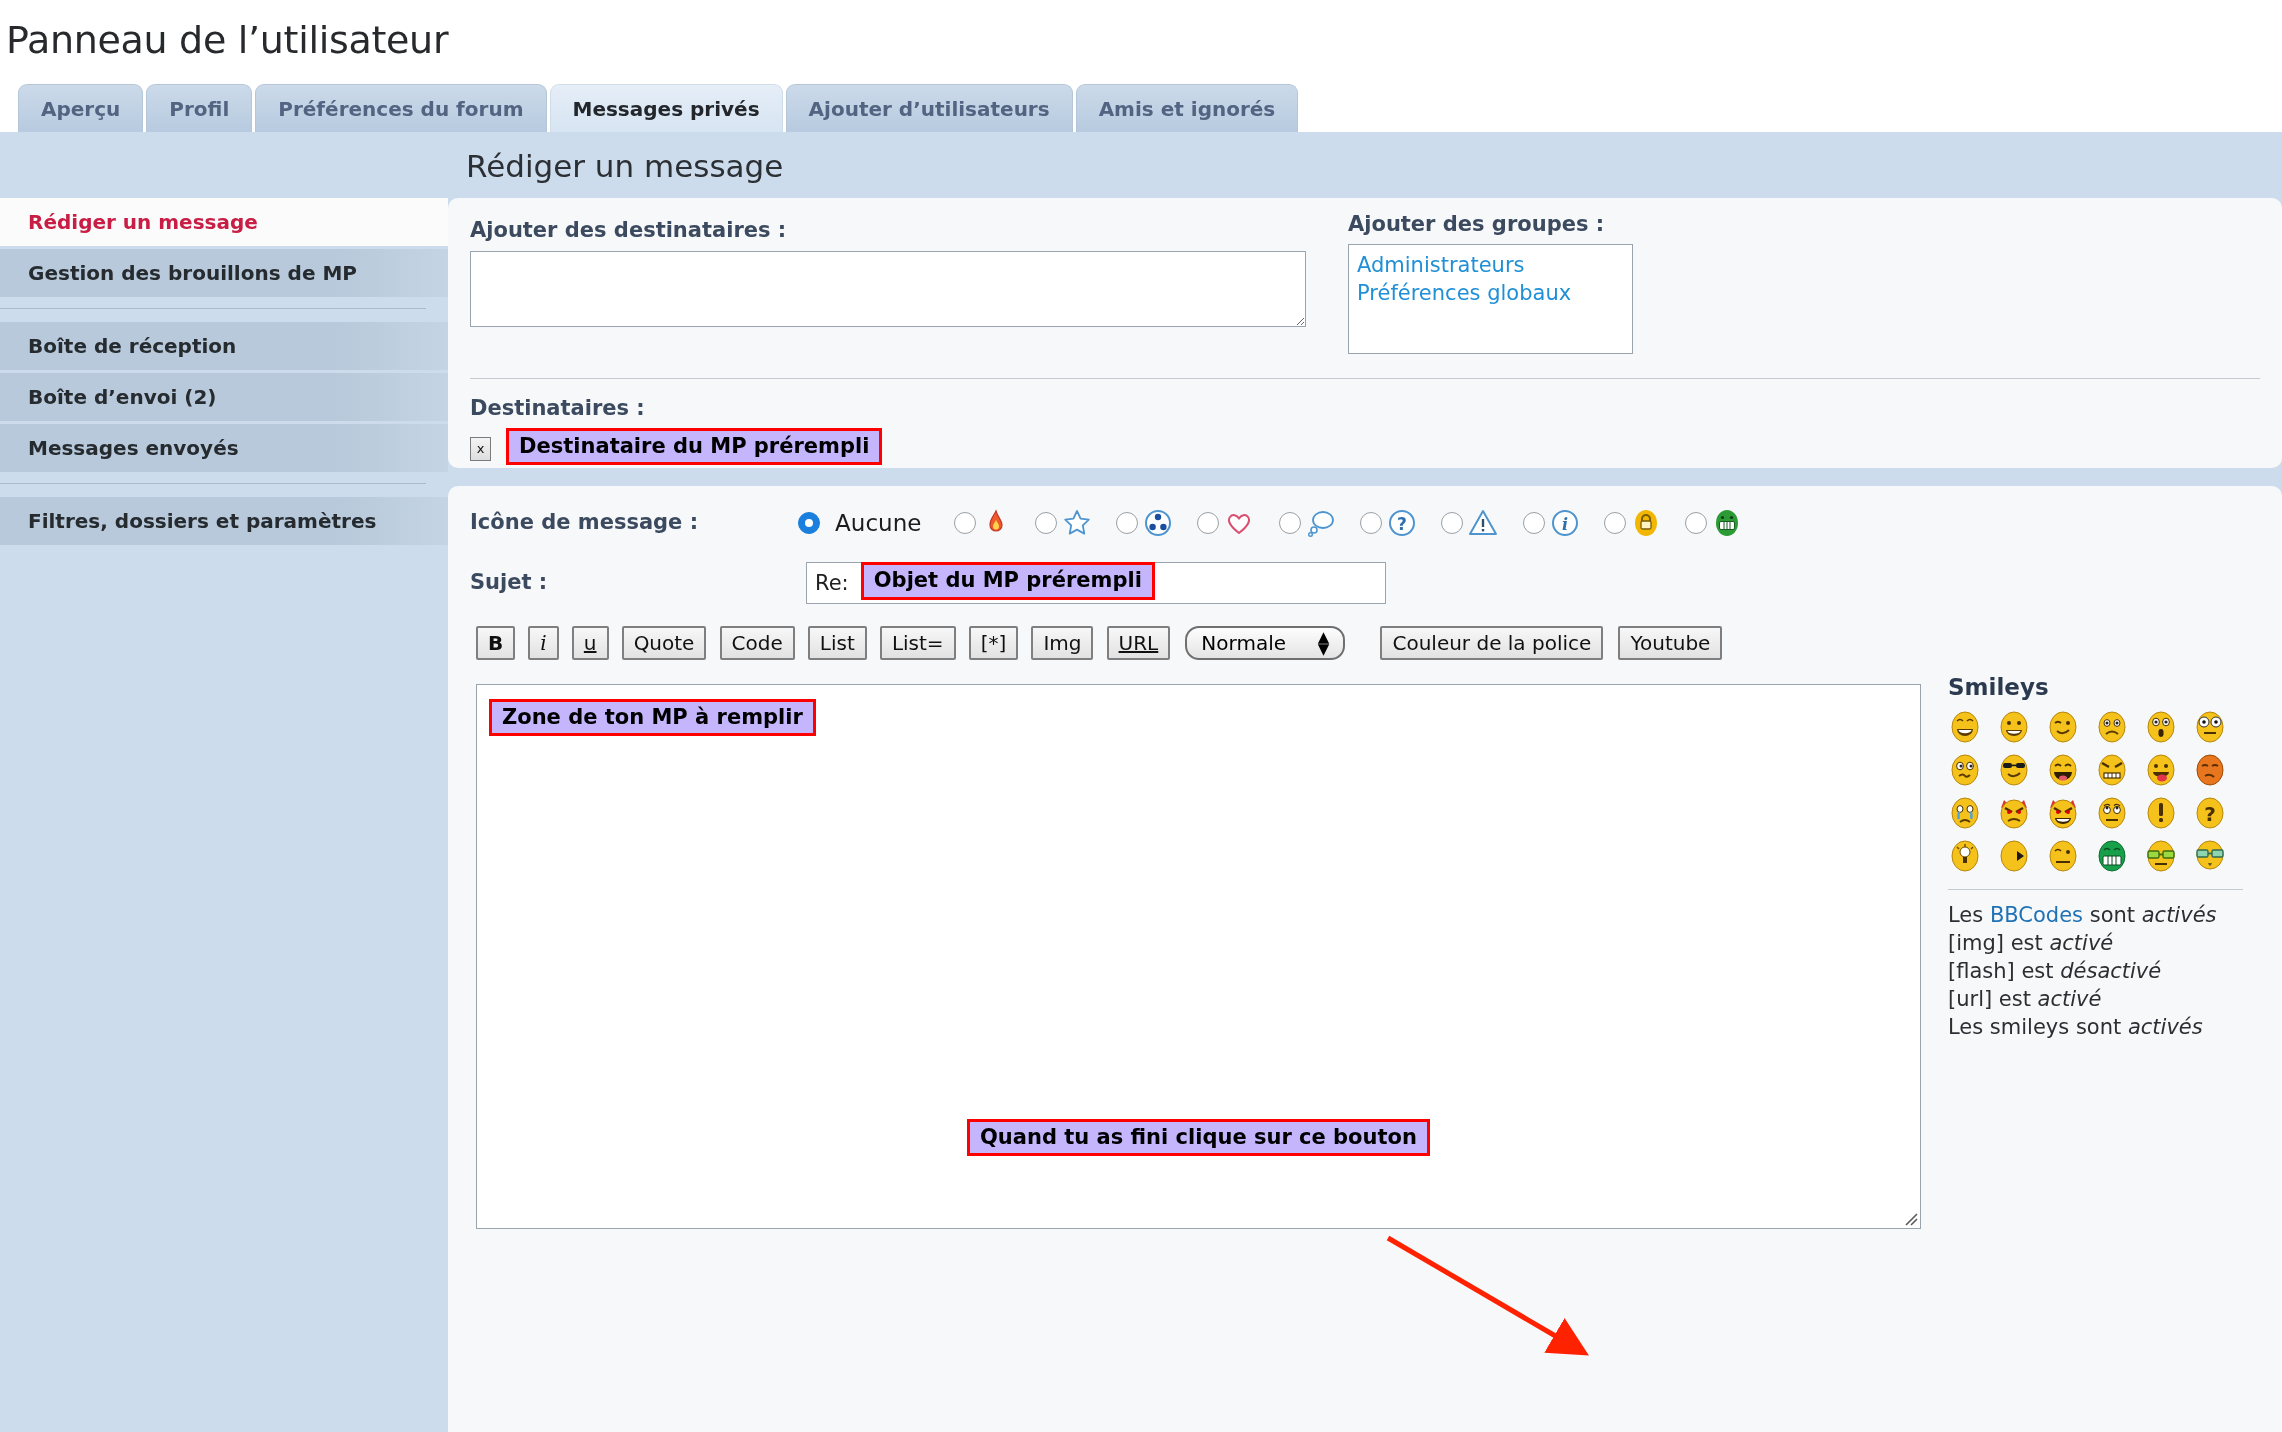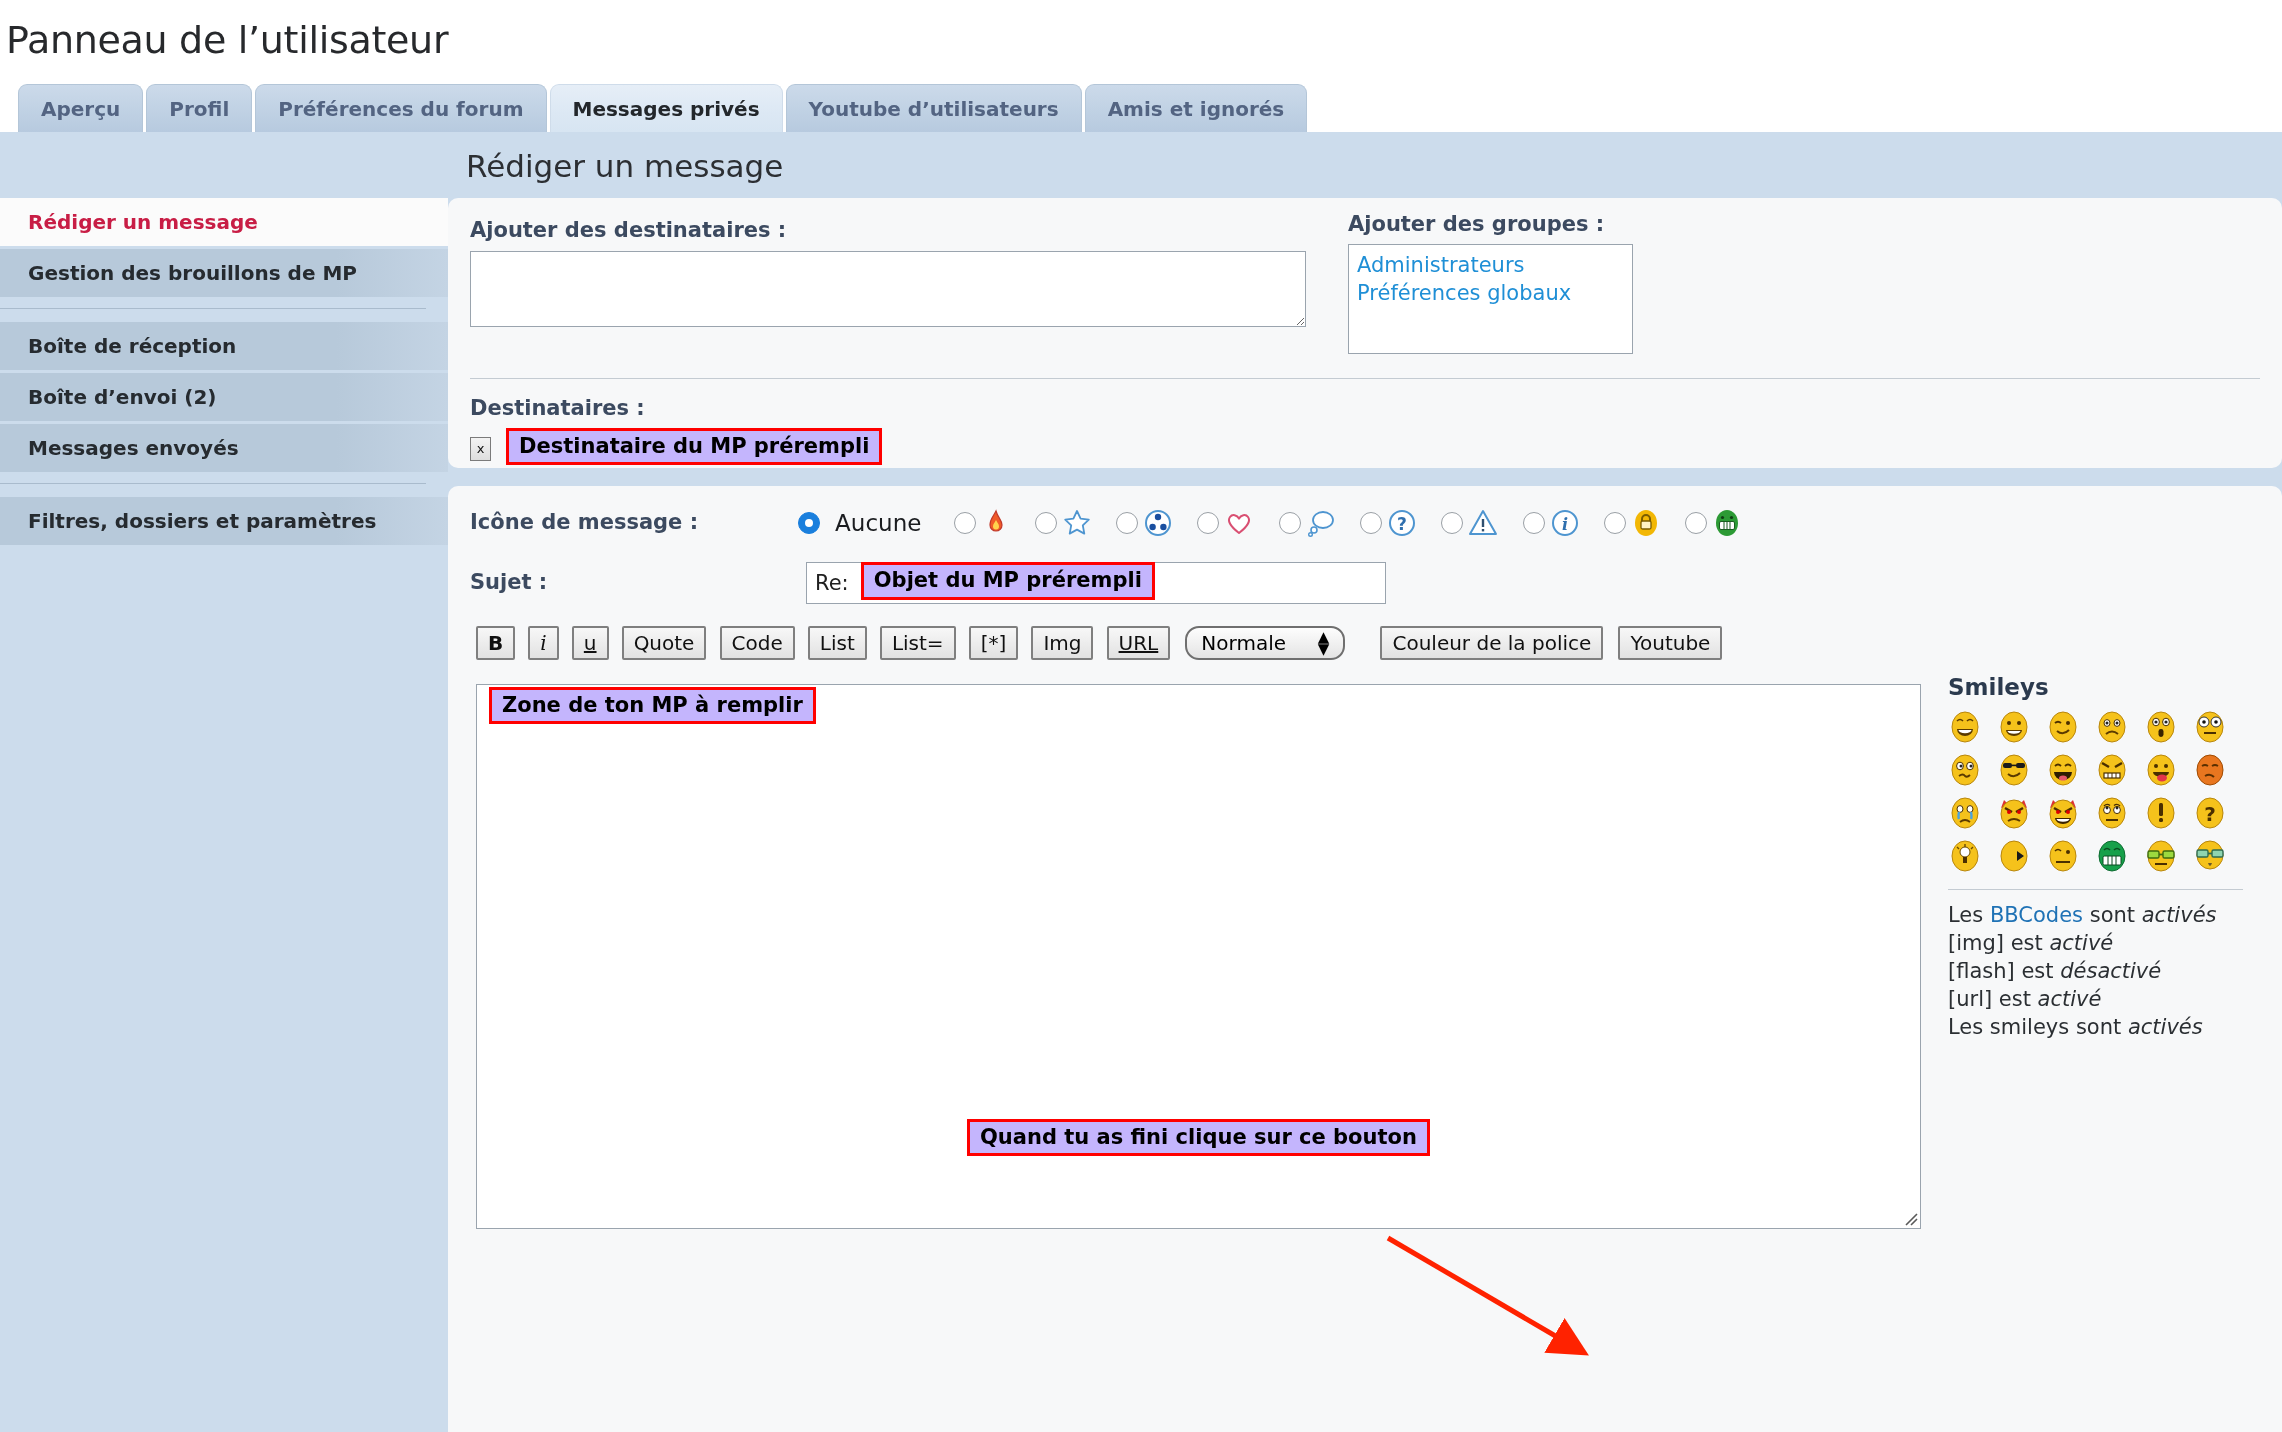--- a/index.html
+++ b/index.html
@@ -303,21 +303,21 @@
     position: absolute;
     pointer-events: none;
   }
 </style>
 </head>
 <body>
 
 <div class="page-title">Panneau de l’utilisateur</div>
 
 <div class="tabbar">
-  <div class="tab"><span>Aperçu</span></div><div class="tab"><span>Profil</span></div><div class="tab"><span>Préférences du forum</span></div><div class="tab active"><span>Messages privés</span></div><div class="tab"><span>Youtube d’utilisateurs</span></div><div class="tab"><span>Amis et ignorés</span></div>
+  <div class="tab"><span>Aperçu</span></div><div class="tab"><span>Profil</span></div><div class="tab"><span>Préférences du forum</span></div><div class="tab active"><span>Messages privés</span></div><div class="tab"><span>Ajouter d’utilisateurs</span></div><div class="tab"><span>Amis et ignorés</span></div>
 </div>
 
 <div class="shell">
 
   <div class="shell-head">
     <div class="compose-heading">Rédiger un message</div>
   </div>
 
   <div class="cols">
 
@@ -487,21 +487,21 @@
         <span class="bb" style="margin-left:8px;">List=</span>
         <span class="bb" style="margin-left:8px;">[*]</span>
         <span class="bb" style="margin-left:8px;">Img</span>
         <span class="bb u" style="margin-left:8px;">URL</span>
         <span class="fontsel" style="margin-left:10px;"><span>Normale</span><span class="arrows">▲<br>▼</span></span>
         <span class="bb" style="margin-left:30px;">Couleur de la police</span>
         <span class="bb" style="margin-left:10px;">Youtube</span>
       </div>
 
       <div class="ta-message" style="position:absolute; left:28px; top:198px;">
-        <span class="hl" style="position:absolute; left:12px; top:2px;">Zone de ton MP à remplir</span>
+        <span class="hl" style="position:absolute; left:12px; top:14px;">Zone de ton MP à remplir</span>
         <span class="hl" style="position:absolute; left:490px; top:434px;">Quand tu as fini clique sur ce bouton</span>
         <span class="resize-grip">
           <svg width="16" height="16" viewBox="0 0 16 16">
               <path d="M15 4 L4 15 M15 9 L9 15" stroke="#5a5a5a" stroke-width="1.6" fill="none"></path>
             </svg>
         </span>
       </div>
 
       <div style="position:absolute; left:1500px; top:188px; width:300px;">
         <div style="font-size:23px; font-weight:bold; color:#2b3a4e;">Smileys</div>

